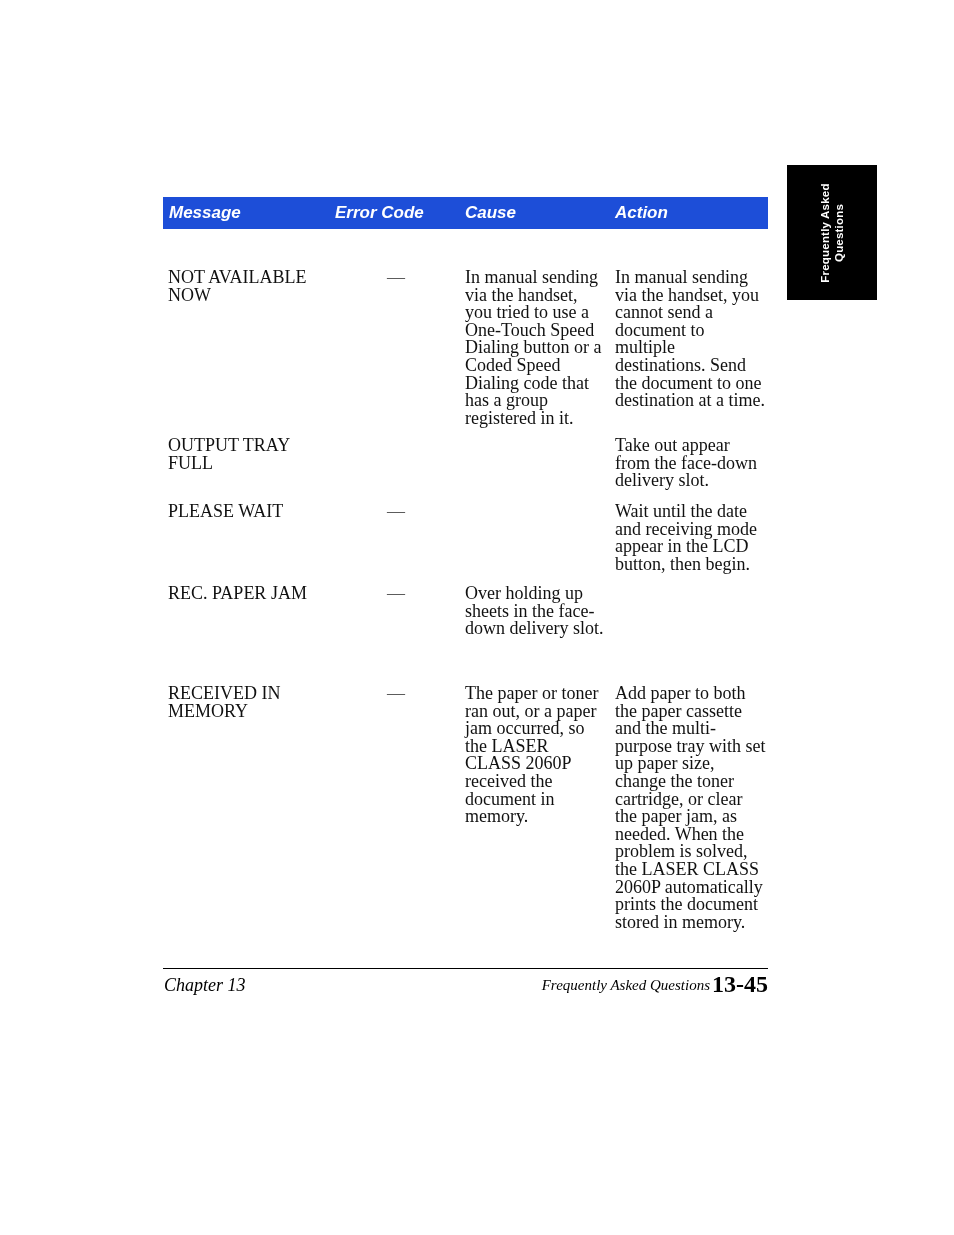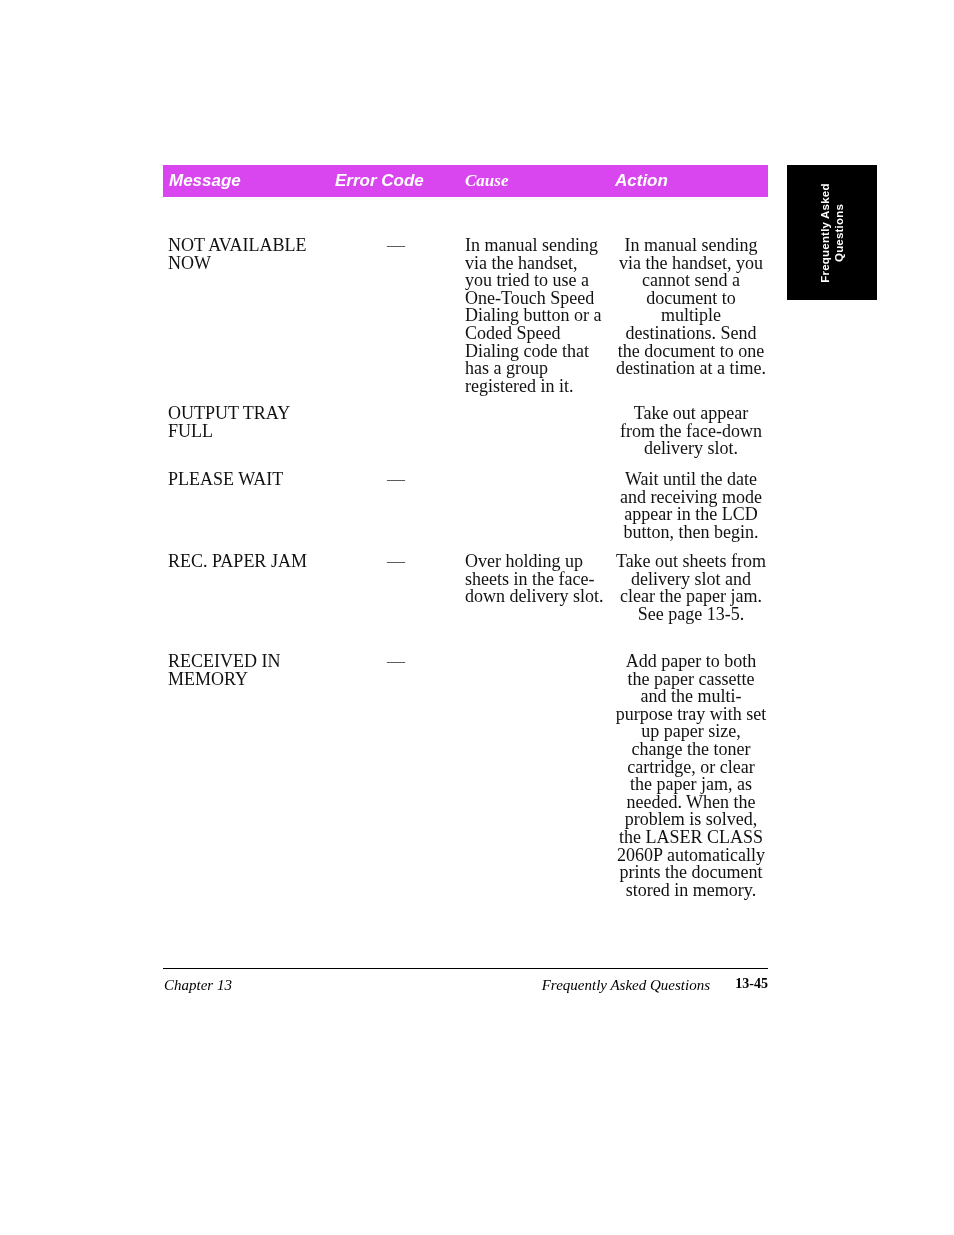--- a/index.html
+++ b/index.html
@@ -51,56 +51,57 @@
 
   
   .table {
     position: absolute;
     left: 163px;
     top: 165px;
     width: 605px;
   }
 
   .thead {
-    background: #d946ef;
+    background: #1d4ed8;
     height: 32px;
     position: relative;
+    margin-top: 32px;
   }
   .th {
     position: absolute;
     top: 6px;
     color: #ffffff;
     font-family: "Liberation Sans", sans-serif;
     font-style: italic;
     font-weight: bold;
     font-size: 17px;
     line-height: 20px;
     white-space: nowrap;
   }
   .th-message   { left: 6px;   }
   .th-errorcode { left: 172px; }
-  .th-cause     { left: 302px; font-family: Liberation Serif, serif; }
+  .th-cause     { left: 302px; }
   .th-action    { left: 452px; }
 
   .tbody {
     position: relative;
     padding-top: 0;
   }
 
   .cell {
     position: absolute;
     font-family: "Liberation Serif", serif;
     font-size: 18px;
     line-height: 17.6px;
     color: #111111;
   }
   .c-message   { left: 5px;   width: 165px; }
   .c-errorcode { left: 172px; width: 120px; text-align: left; }
   .c-cause     { left: 302px; width: 142px; }
-  .c-action    { left: 452px; width: 152px; text-align: center; }
+  .c-action    { left: 452px; width: 152px; }
 
   .dash {
     display: inline-block;
     padding-left: 52px;
     color: #555555;
   }
 
   .rowbox { position: absolute; left: 0; width: 605px; }
 
   
@@ -118,42 +119,42 @@
     top: 974px;
     width: 605px;
     height: 24px;
   }
   .footer-left {
     position: absolute;
     left: 1px;
     top: 0;
     font-family: "Liberation Serif", serif;
     font-style: italic;
-    font-size: 15px;
+    font-size: 18px;
     line-height: 22px;
     color: #000000;
   }
   .footer-center {
     position: absolute;
     right: 58px;
     top: 0;
     font-family: "Liberation Serif", serif;
     font-style: italic;
     font-size: 15px;
     line-height: 22px;
     color: #000000;
     white-space: nowrap;
   }
   .footer-page {
     position: absolute;
     right: 0px;
     top: -2px;
     font-family: "Liberation Serif", serif;
     font-weight: bold;
-    font-size: 14px;
+    font-size: 24px;
     line-height: 24px;
     color: #000000;
     white-space: nowrap;
   }
 </style>
 </head>
 <body>
 
 <div class="page">
 
@@ -191,26 +192,26 @@
       <div class="rowbox" style="top:274px; height:82px;">
         <div class="cell c-message">PLEASE WAIT</div>
         <div class="cell c-errorcode"><span class="dash">—</span></div>
         <div class="cell c-action">Wait until the date and receiving mode appear in the LCD button, then begin.</div>
       </div>
 
       <div class="rowbox" style="top:356px; height:84px;">
         <div class="cell c-message">REC. PAPER JAM</div>
         <div class="cell c-errorcode"><span class="dash">—</span></div>
         <div class="cell c-cause">Over holding up sheets in the face-down delivery slot.</div>
-        <div class="cell c-action">Take out sheets from delivery slot and clear the paper jam. See page 13-5.</div>
       </div>
 
       <div class="rowbox" style="top:439px; height:260px;margin-top:17px;">
         <div class="cell c-message">RECEIVED IN MEMORY</div>
         <div class="cell c-errorcode"><span class="dash">—</span></div>
+        <div class="cell c-cause">The paper or toner ran out, or a paper jam occurred, so the LASER CLASS 2060P received the document in memory.</div>
         <div class="cell c-action">Add paper to both the paper cassette and the multi-purpose tray with set up paper size, change the toner cartridge, or clear the paper jam, as needed. When the problem is solved, the LASER CLASS 2060P automatically prints the document stored in memory.</div>
       </div>
 
     </div>
   </div>
 
   <div class="footer-rule"></div>
   <div class="footer">
     <div class="footer-left">Chapter 13</div>
     <div class="footer-center">Frequently Asked Questions</div>

